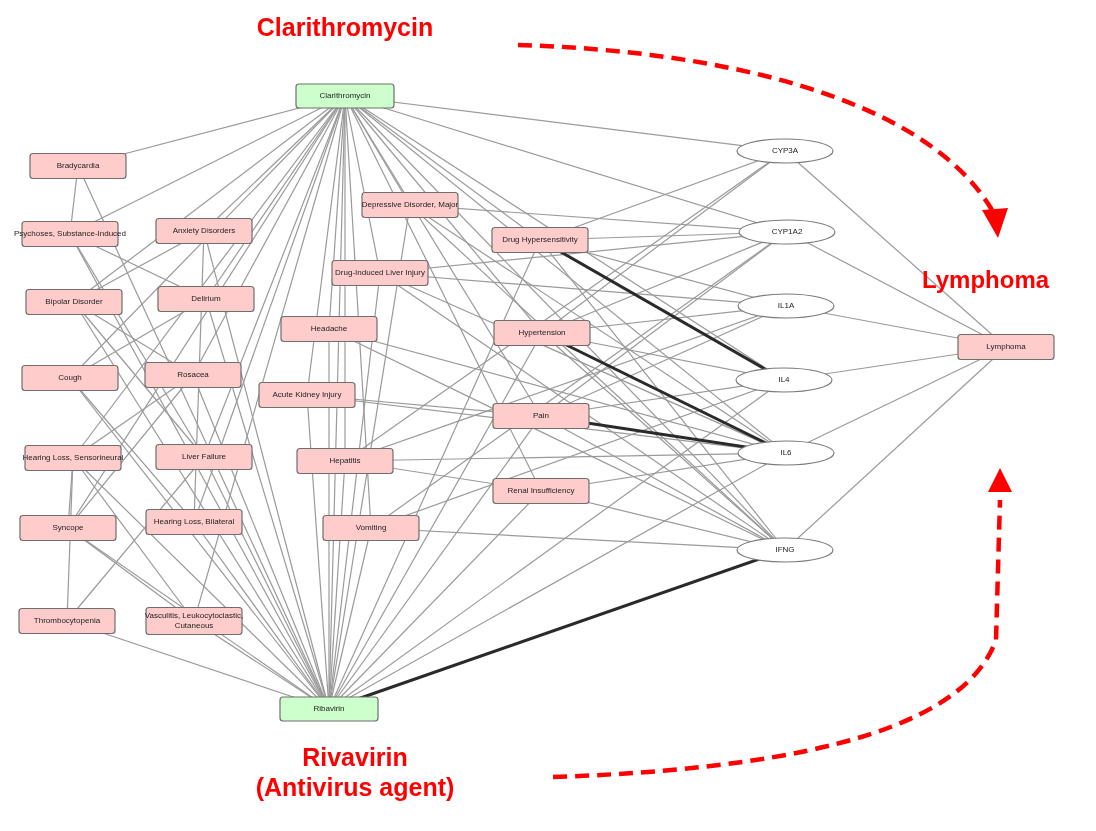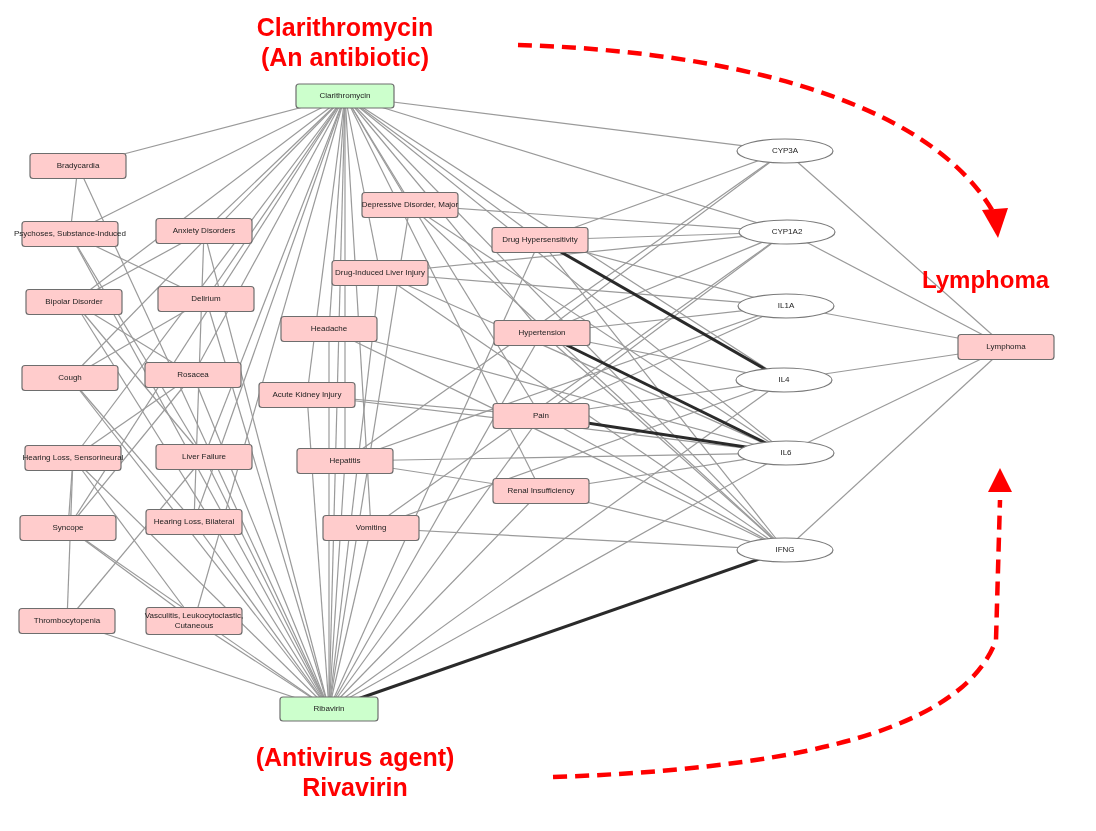--- a/index.html
+++ b/index.html
@@ -276,19 +276,18 @@
   <g id="arrows-layer">
     <path class="arrow-path" d="M518,45 C700,50 920,90 992,210"></path>
     <polygon points="982,210 1008,208 998,238" fill="#ff0000"></polygon>
     <path class="arrow-path" d="M553,777 C760,770 960,740 996,640 L1000,500"></path>
     <polygon points="988,492 1012,492 1000,468" fill="#ff0000"></polygon>
   </g>
 </svg>
 
 <div class="annot" id="annot-clarithro">
   <div>Clarithromycin</div>
-  <div>(An antibiotic)</div>
 </div>
 <div class="annot" id="annot-ribavirin">
+  <div>Rivavirin</div>
   <div>(Antivirus agent)</div>
-  <div>Rivavirin</div>
 </div>
 <div class="annot" id="annot-lymphoma">Lymphoma</div>
 
 </body></html>

